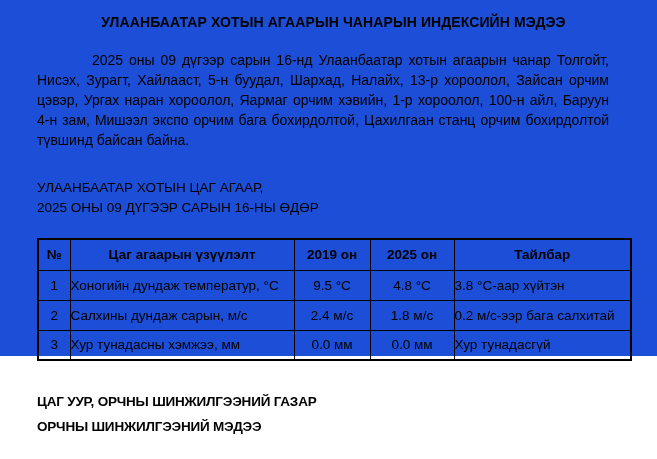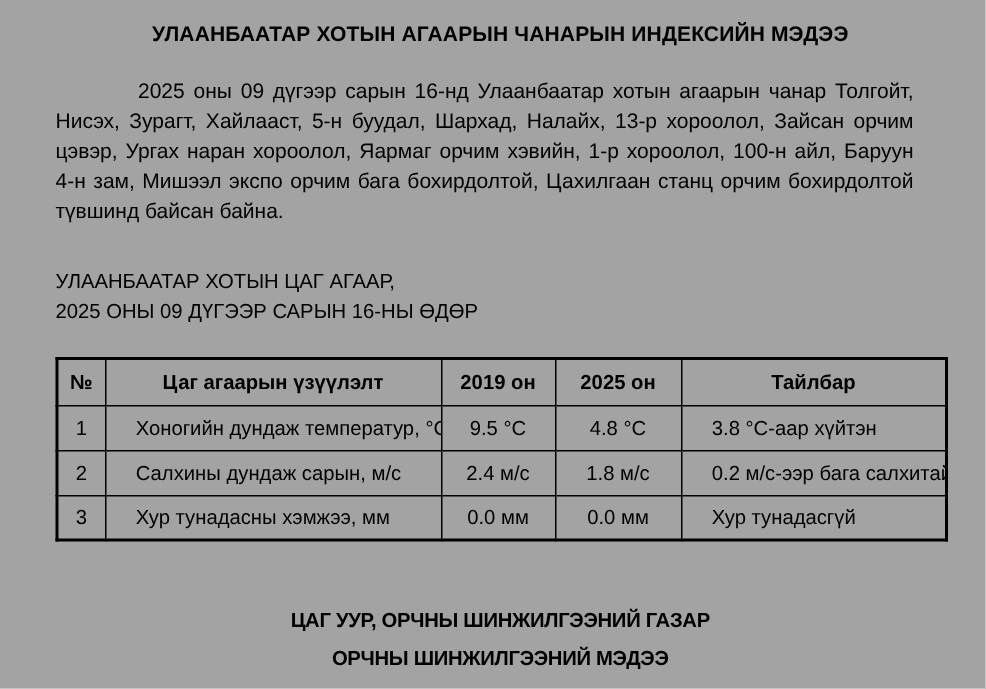--- a/index.html
+++ b/index.html
@@ -6,23 +6,23 @@
   html, body { background: #ffffff; }
   body {
     width: 657px;
     height: 459px;
     font-family: "Liberation Sans", sans-serif;
     color: #000000;
     overflow: hidden;
   }
   .doc {
     width: 657px;
-    height: 459px;
+    height: 356px;
     padding: 14px 27px 0 37px;
-    background: #a3a3a3;
+    background: #1d4ed8;
   }
   .doc-title {
     text-align: center;
     font-size: 14px;
     font-weight: bold;
     line-height: 17px;
     letter-spacing: 0.1px;
   }
   .intro {
     margin-top: 19px;
@@ -47,29 +47,28 @@
   }
   table.weather th, table.weather td {
     border: 1px solid #000000;
     font-size: 13.5px;
     vertical-align: middle;
     overflow: hidden;
     white-space: nowrap;
   }
   table.weather th { font-weight: bold; text-align: center; height: 31px; }
   table.weather td { height: 30px; text-align: center; }
-  table.weather .cell-left { text-align: left; padding-left: 20px; }
+  table.weather .cell-left { text-align: left; padding-left: 0; }
   .col-num  { width: 32px; }
   .col-ind  { width: 224px; }
   .col-y24  { width: 76px; }
   .col-y25  { width: 84px; }
   .col-rem  { width: 177px; }
   .footer {
-    margin-top: 40px;
-    text-align: center;
+    margin-top: 28px;
     font-size: 13.5px;
     font-weight: bold;
     line-height: 25px;
     letter-spacing: -0.2px;
     font-stretch: condensed;
   }
 </style>
 </head>
 <body>
 

